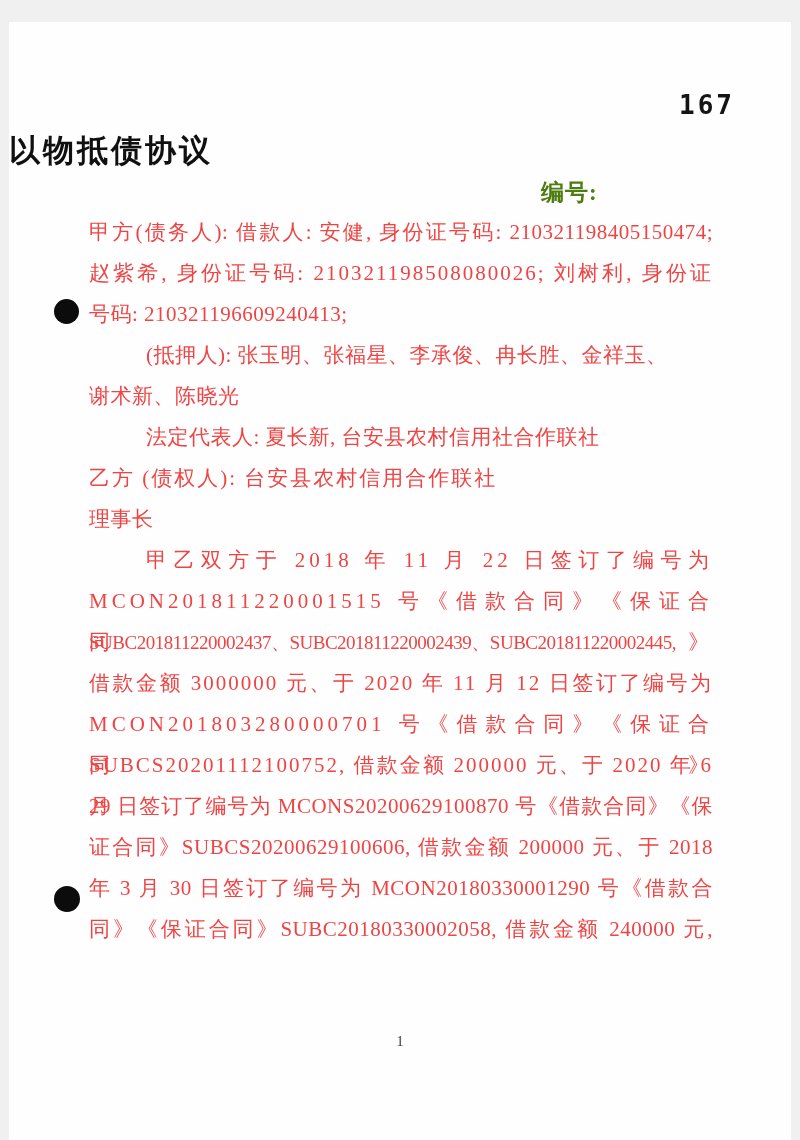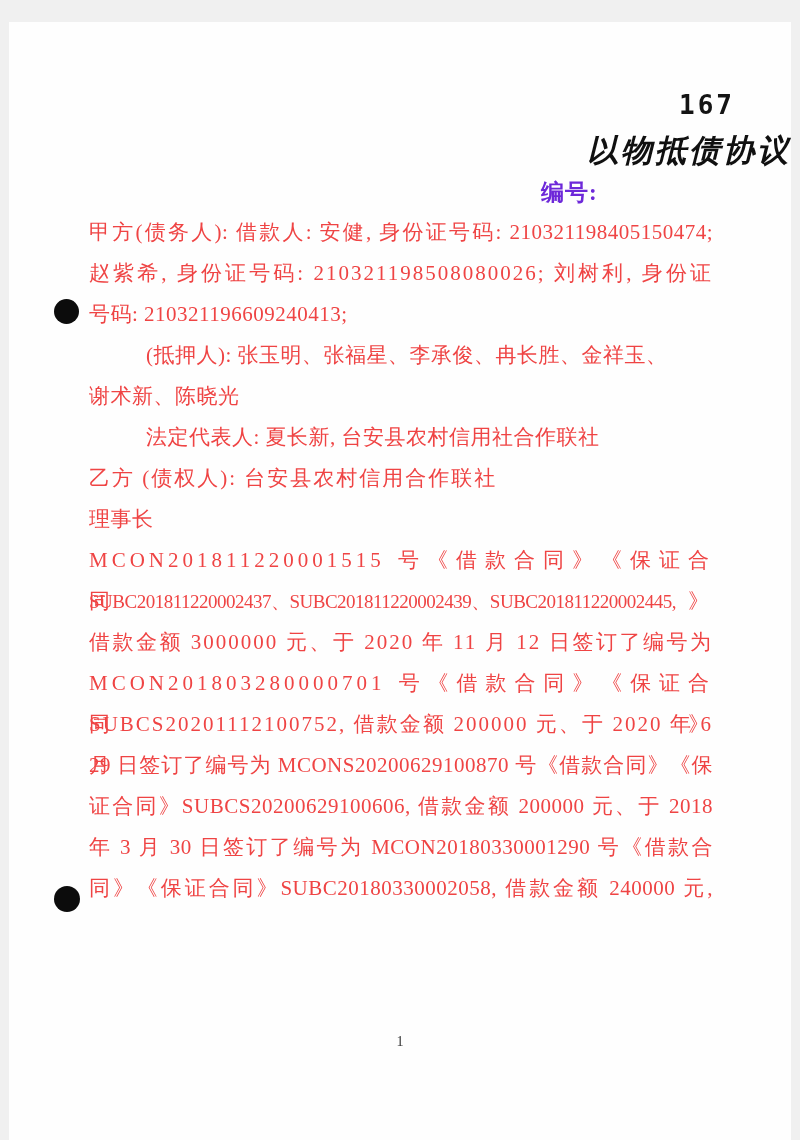--- a/index.html
+++ b/index.html
@@ -28,35 +28,34 @@
     font-weight: 600;
     letter-spacing: 3px;
     color: #141414;
   }
   .doc-title {
     position: absolute;
     top: 108px;
     left: 0;
     width: 100%;
     margin: 0;
-    text-align: right;
+    text-align: left;
     font-size: 31px;
     font-weight: 700;
     letter-spacing: 3px;
     color: #101010;
-    font-style: italic;
   }
   .number-label {
     position: absolute;
     top: 155px;
     left: 532px;
     font-size: 23px;
     font-weight: 700;
     letter-spacing: 1px;
-    color: #6d28d9;
+    color: #4d7c0f;
   }
   .doc-body {
     position: absolute;
     top: 190px;
     left: 80px;
     width: 624px;
     color: #ef4444;
   }
   .line {
     height: 41px;
@@ -105,20 +104,21 @@
 
   <div class="doc-body">
     <div class="line jlast">甲方(债务人): 借款人: 安健, 身份证号码: 210321198405150474;</div>
     <div class="line jlast sps">赵紫希, 身份证号码: 210321198508080026; 刘树利, 身份证</div>
     <div class="line center">号码: 210321196609240413;</div>
     <div class="line indent">(抵押人): 张玉明、张福星、李承俊、冉长胜、金祥玉、</div>
     <div class="line">谢术新、陈晓光</div>
     <div class="line indent">法定代表人: 夏长新, 台安县农村信用社合作联社</div>
     <div class="line sps">乙方 (债权人): 台安县农村信用合作联社</div>
     <div class="line center">理事长</div>
+    <div class="line indent jlast sp">甲乙双方于 2018 年 11 月 22 日签订了编号为</div>
     <div class="line jlast sp">MCON201811220001515 号《借款合同》《保证合同》</div>
     <div class="line tight">SUBC201811220002437、SUBC201811220002439、SUBC201811220002445,</div>
     <div class="line jlast sps">借款金额 3000000 元、于 2020 年 11 月 12 日签订了编号为</div>
     <div class="line jlast sp">MCON201803280000701 号《借款合同》《保证合同》</div>
     <div class="line jlast sps">SUBCS20201112100752, 借款金额 200000 元、于 2020 年 6 月</div>
     <div class="line jlast">29 日签订了编号为 MCONS20200629100870 号《借款合同》《保</div>
     <div class="line jlast">证合同》SUBCS20200629100606, 借款金额 200000 元、于 2018</div>
     <div class="line jlast">年 3 月 30 日签订了编号为 MCON20180330001290 号《借款合</div>
     <div class="line jlast">同》《保证合同》SUBC20180330002058, 借款金额 240000 元,</div>
   </div>

